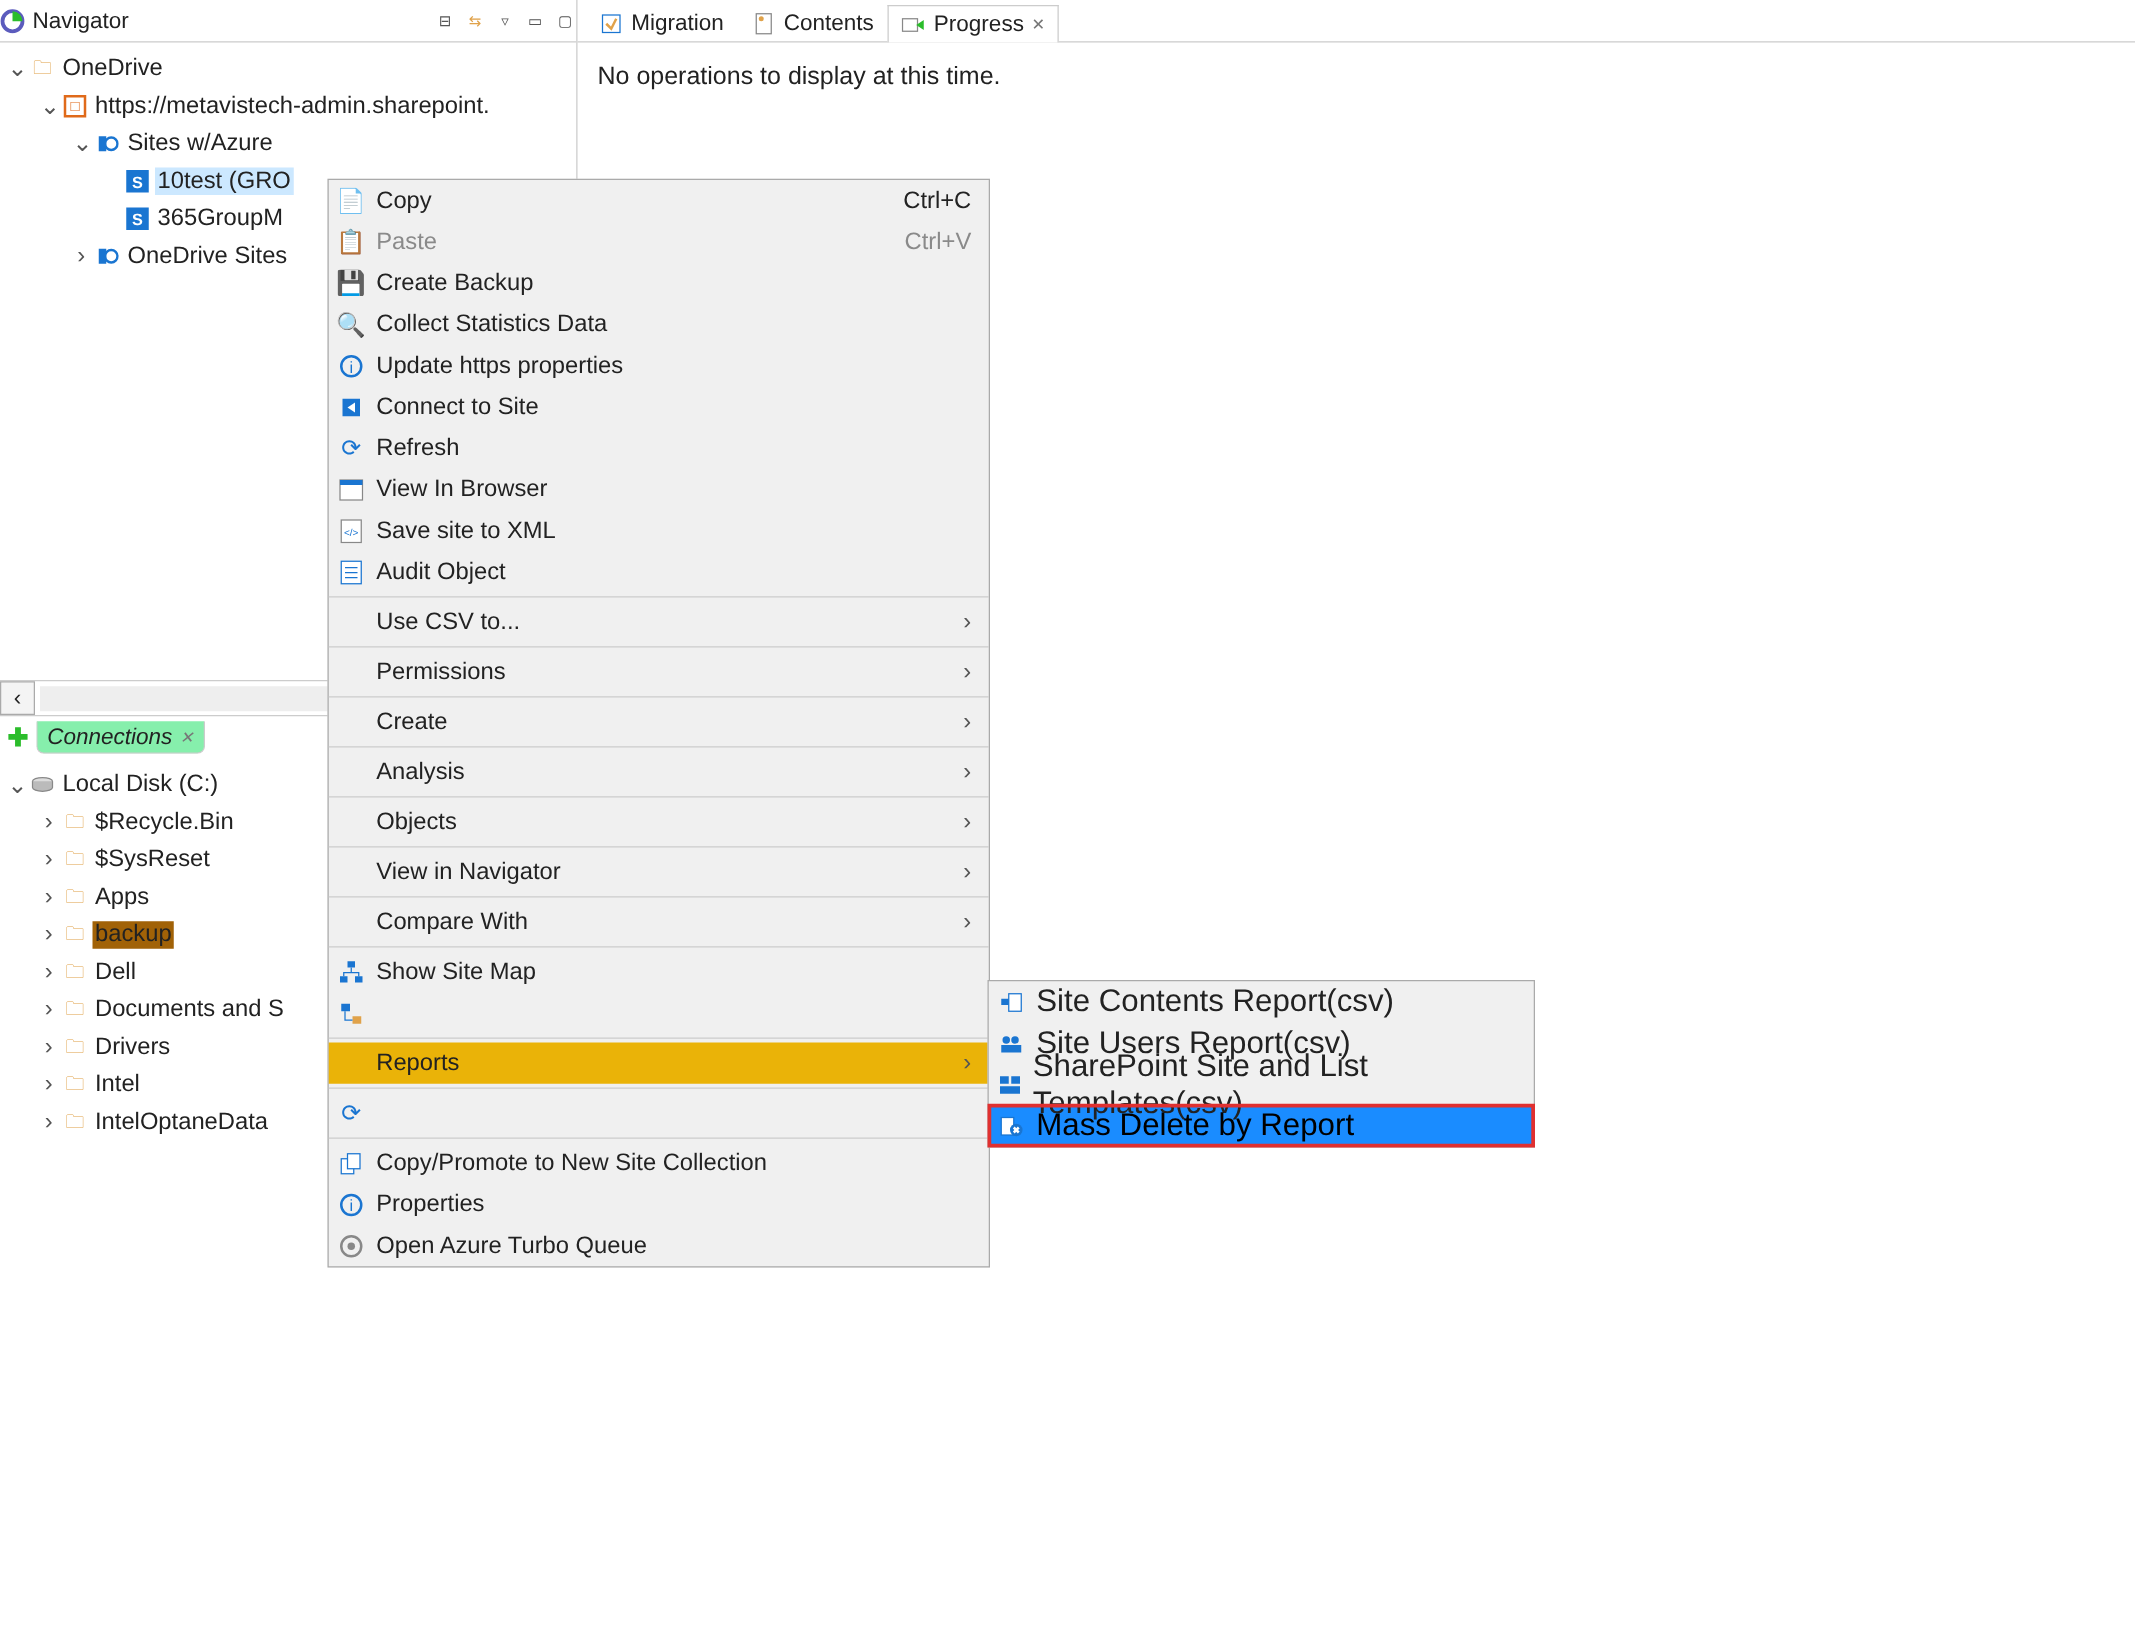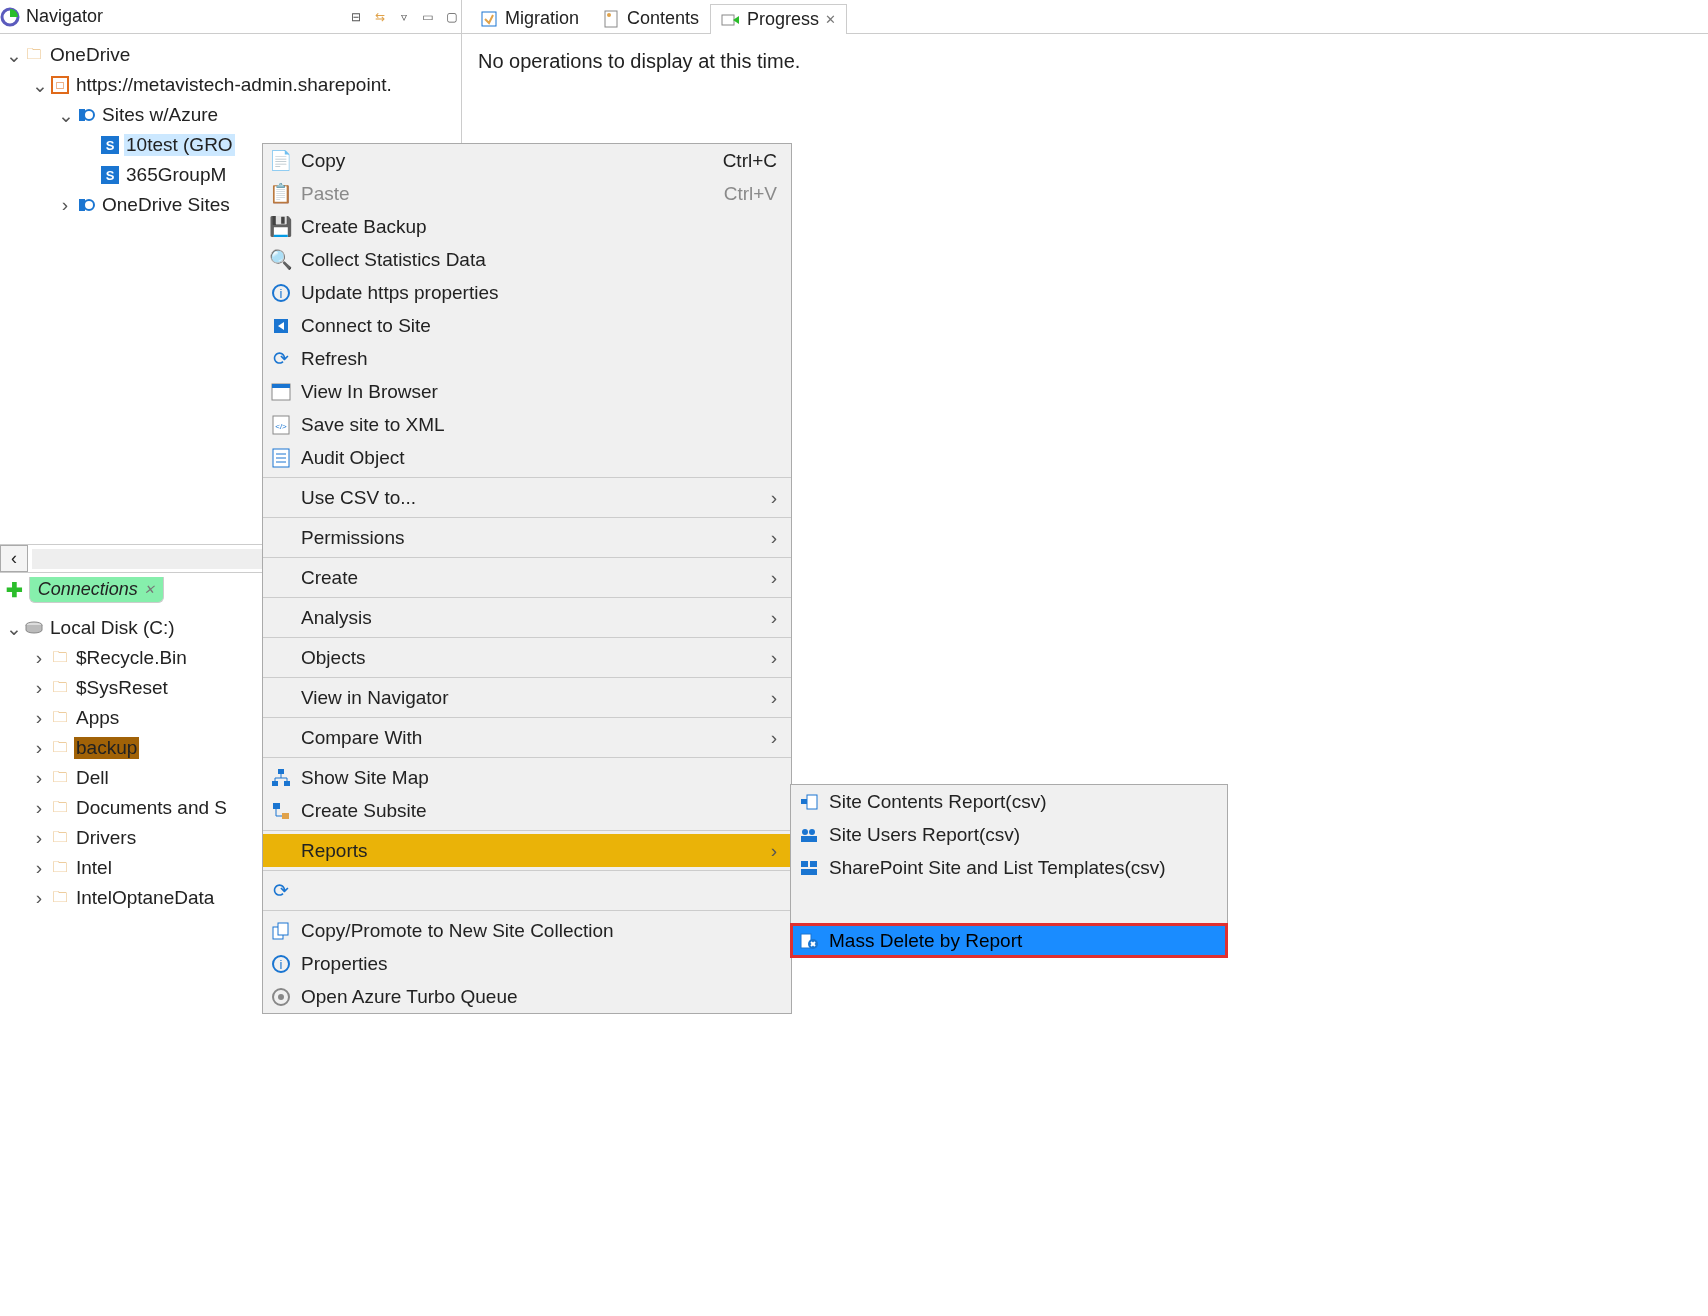--- a/index.html
+++ b/index.html
@@ -38,24 +38,24 @@
   
   .ctx { position: absolute; top: 143px; left: 262px; width: 530px; background: #f0f0f0; border: 1px solid #aaa; z-index: 10; font-size: 19px; }
   .ctx .mi { display: flex; align-items: center; height: 33px; padding: 0 14px 0 6px; gap: 8px; }
   .ctx .mi .micon { width: 24px; display: inline-flex; justify-content: center; }
   .ctx .mi .mlab { flex: 1; }
   .ctx .mi .arrow { color: #555; }
   .ctx .mi.hl { background: #eab308; }
   .ctx .mi.dis { color: #8a8a8a; }
   .ctx .sep { height: 1px; background: #ccc; margin: 3px 0; }
 
-  .sub { position: absolute; top: 784px; left: 790px; width: 438px; background: #f0f0f0; border: 1px solid #aaa; z-index: 11; font-size: 19px; }
+  .sub { position: absolute; top: 784px; left: 790px; width: 438px; background: #f0f0f0; border: 1px solid #aaa; z-index: 11; font-size: 25px; }
   .sub .mi { display: flex; align-items: center; height: 33px; padding: 0 10px 0 6px; gap: 8px; }
   .sub .mi .micon { width: 24px; display: inline-flex; justify-content: center; }
-  .sub .mi.hl { background: #1a8cff; color: #000; margin-top: 40px; }
+  .sub .mi.hl { background: #1a8cff; color: #000; }
   .sub .mi.boxed { outline: 3px solid #e03030; outline-offset: -2px; }
 
   
   .i-logo { color: #5b5bbd; }
   .i-folder { color: #e0a24a; }
   .i-o { border: 2px solid #e06a1a; width: 18px; height: 18px; display: inline-flex; align-items: center; justify-content: center; font-size: 12px; color: #e06a1a; background: #fff; }
   .i-office { color: #1a75d1; }
   .i-s { background: #1a75d1; color: #fff; width: 18px; height: 18px; display: inline-flex; align-items: center; justify-content: center; font-size: 13px; font-weight: bold; }
   .i-disk { color: #888; }
   .i-plus { color: #2bbd2b; font-weight: bold; font-size: 20px; }
@@ -368,21 +368,20 @@
       <span class="mlab">Show Site Map</span>
     </div>
   <div class="mi">
       <span class="micon" style="color:#1a75d1">
     <svg width="20" height="20" viewBox="0 0 20 20">
           <rect x="2" y="2" width="7" height="6" fill="#1a75d1"></rect>
           <rect x="11" y="12" width="7" height="6" fill="#e0a24a"></rect>
           <path d="M5 8v7h6" stroke="#1a75d1" fill="none"></path>
         </svg>
   </span>
-      <span class="mlab">Create Subsite</span>
     </div>
   <div class="sep"></div>
   <div class="mi hl">
       <span class="micon"></span>
       <span class="mlab">Reports</span>
       <span class="arrow">›</span>
     </div>
   <div class="sep"></div>
   <div class="mi">
       <span class="micon" style="color:#1a75d1">⟳</span>

